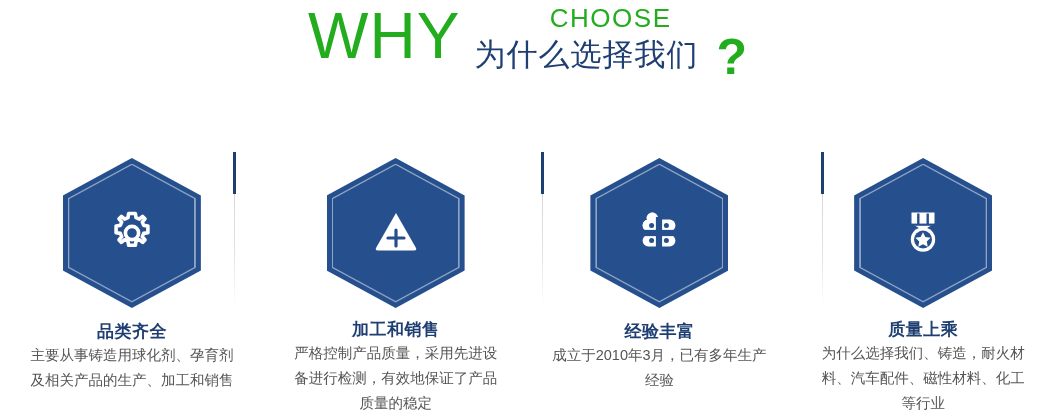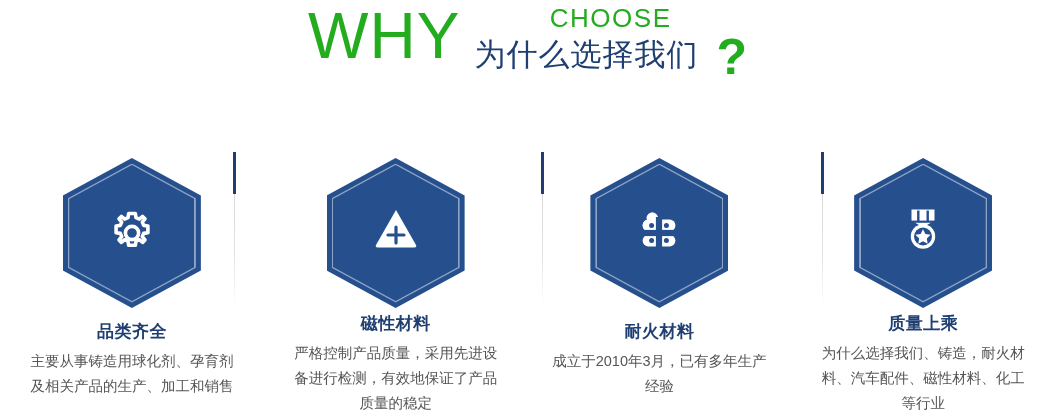--- a/index.html
+++ b/index.html
@@ -159,21 +159,20 @@
     margin-top: 13px;
     font-size: 17px;
     line-height: 22px;
     color: #1f3f73;
     font-weight: bold;
     letter-spacing: 0.5px;
     text-align: left;
   }
 
   .card-desc {
-    margin-top: 6px;
     width: 215px;
     font-size: 14.5px;
     line-height: 25px;
     color: #555555;
     text-align: center;
     letter-spacing: 0px;
   }
 
   
   .divider {
@@ -263,21 +262,21 @@
         <div class="hex-icon">
           <svg width="52" height="52" viewBox="0 0 52 52">
             <path d="M26 7 L46 42 Q47 44.5 44 44.5 L8 44.5 Q5 44.5 6 42 Z" fill="#ffffff"></path>
             <g stroke="#264f8e" stroke-width="3.2" stroke-linecap="round">
               <line x1="26" y1="24" x2="26" y2="40"></line>
               <line x1="18" y1="32" x2="34" y2="32"></line>
             </g>
           </svg>
         </div>
       </div>
-      <div class="card-title">磁性材料</div>
+      <div class="card-title">加工和销售</div>
       <div class="card-desc">严格控制产品质量，采用先进设备进行检测，有效地保证了产品质量的稳定</div>
     </div>
 
     <div class="card">
       <div class="hex-wrap">
         <div class="hex-outer"></div>
         <div class="hex-ring"></div>
         <div class="hex-inner"></div>
         <div class="hex-icon">
           <svg width="50" height="50" viewBox="0 0 50 50">
@@ -301,21 +300,21 @@
               <rect x="21.9" y="9" width="6.2" height="32" rx="0"></rect>
               <rect x="9" y="21.9" width="32" height="6.2" rx="0"></rect>
               <circle cx="17.6" cy="17.4" r="2.5"></circle>
               <circle cx="32.4" cy="17.4" r="2.5"></circle>
               <circle cx="17.6" cy="32.6" r="2.5"></circle>
               <circle cx="32.4" cy="32.6" r="2.5"></circle>
             </g>
           </svg>
         </div>
       </div>
-      <div class="card-title">耐火材料</div>
+      <div class="card-title">经验丰富</div>
       <div class="card-desc">成立于2010年3月，已有多年生产经验</div>
     </div>
 
     <div class="card">
       <div class="hex-wrap">
         <div class="hex-outer"></div>
         <div class="hex-ring"></div>
         <div class="hex-inner"></div>
         <div class="hex-icon">
           <svg width="50" height="52" viewBox="0 0 50 52">

